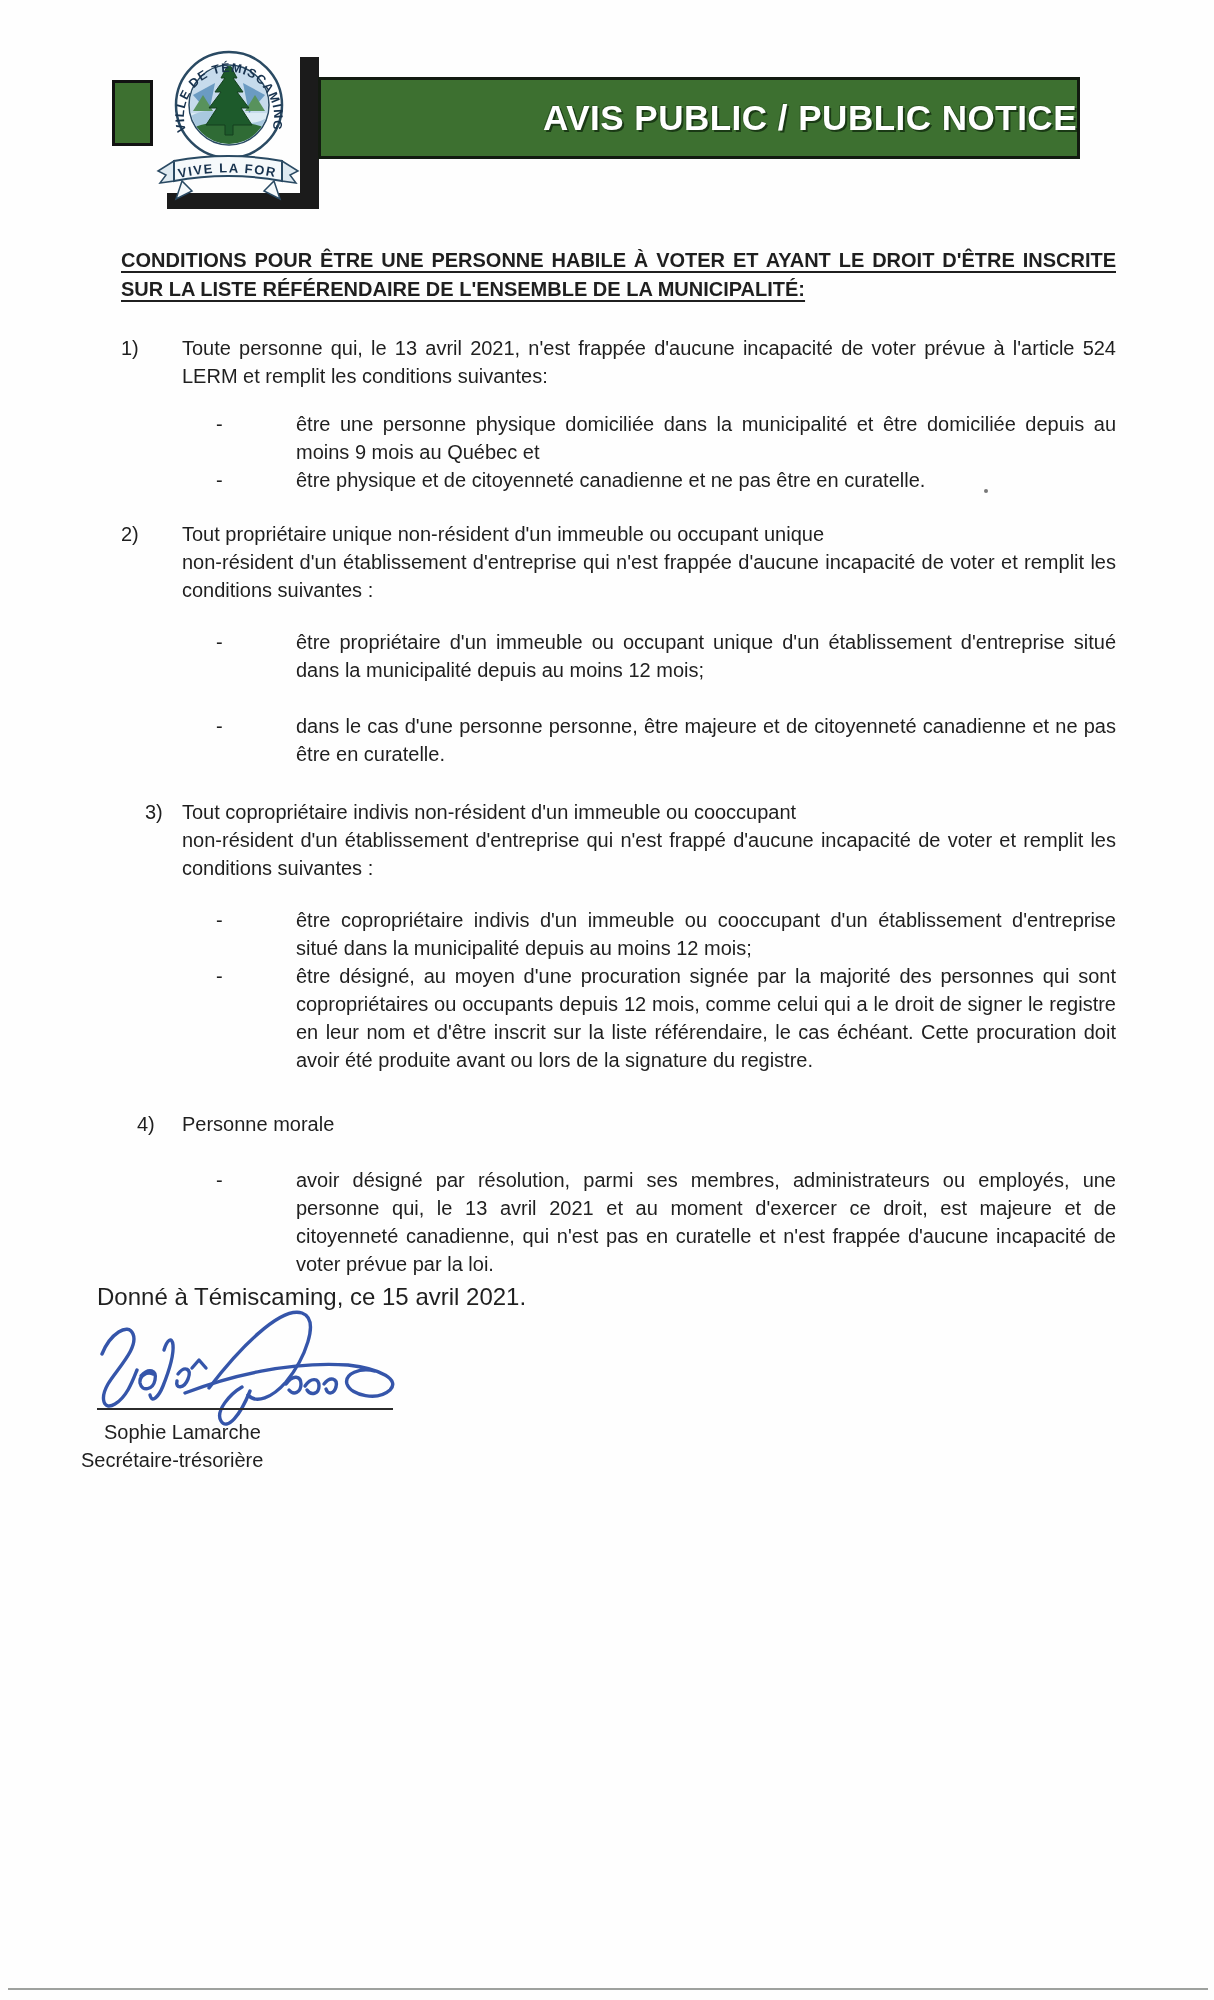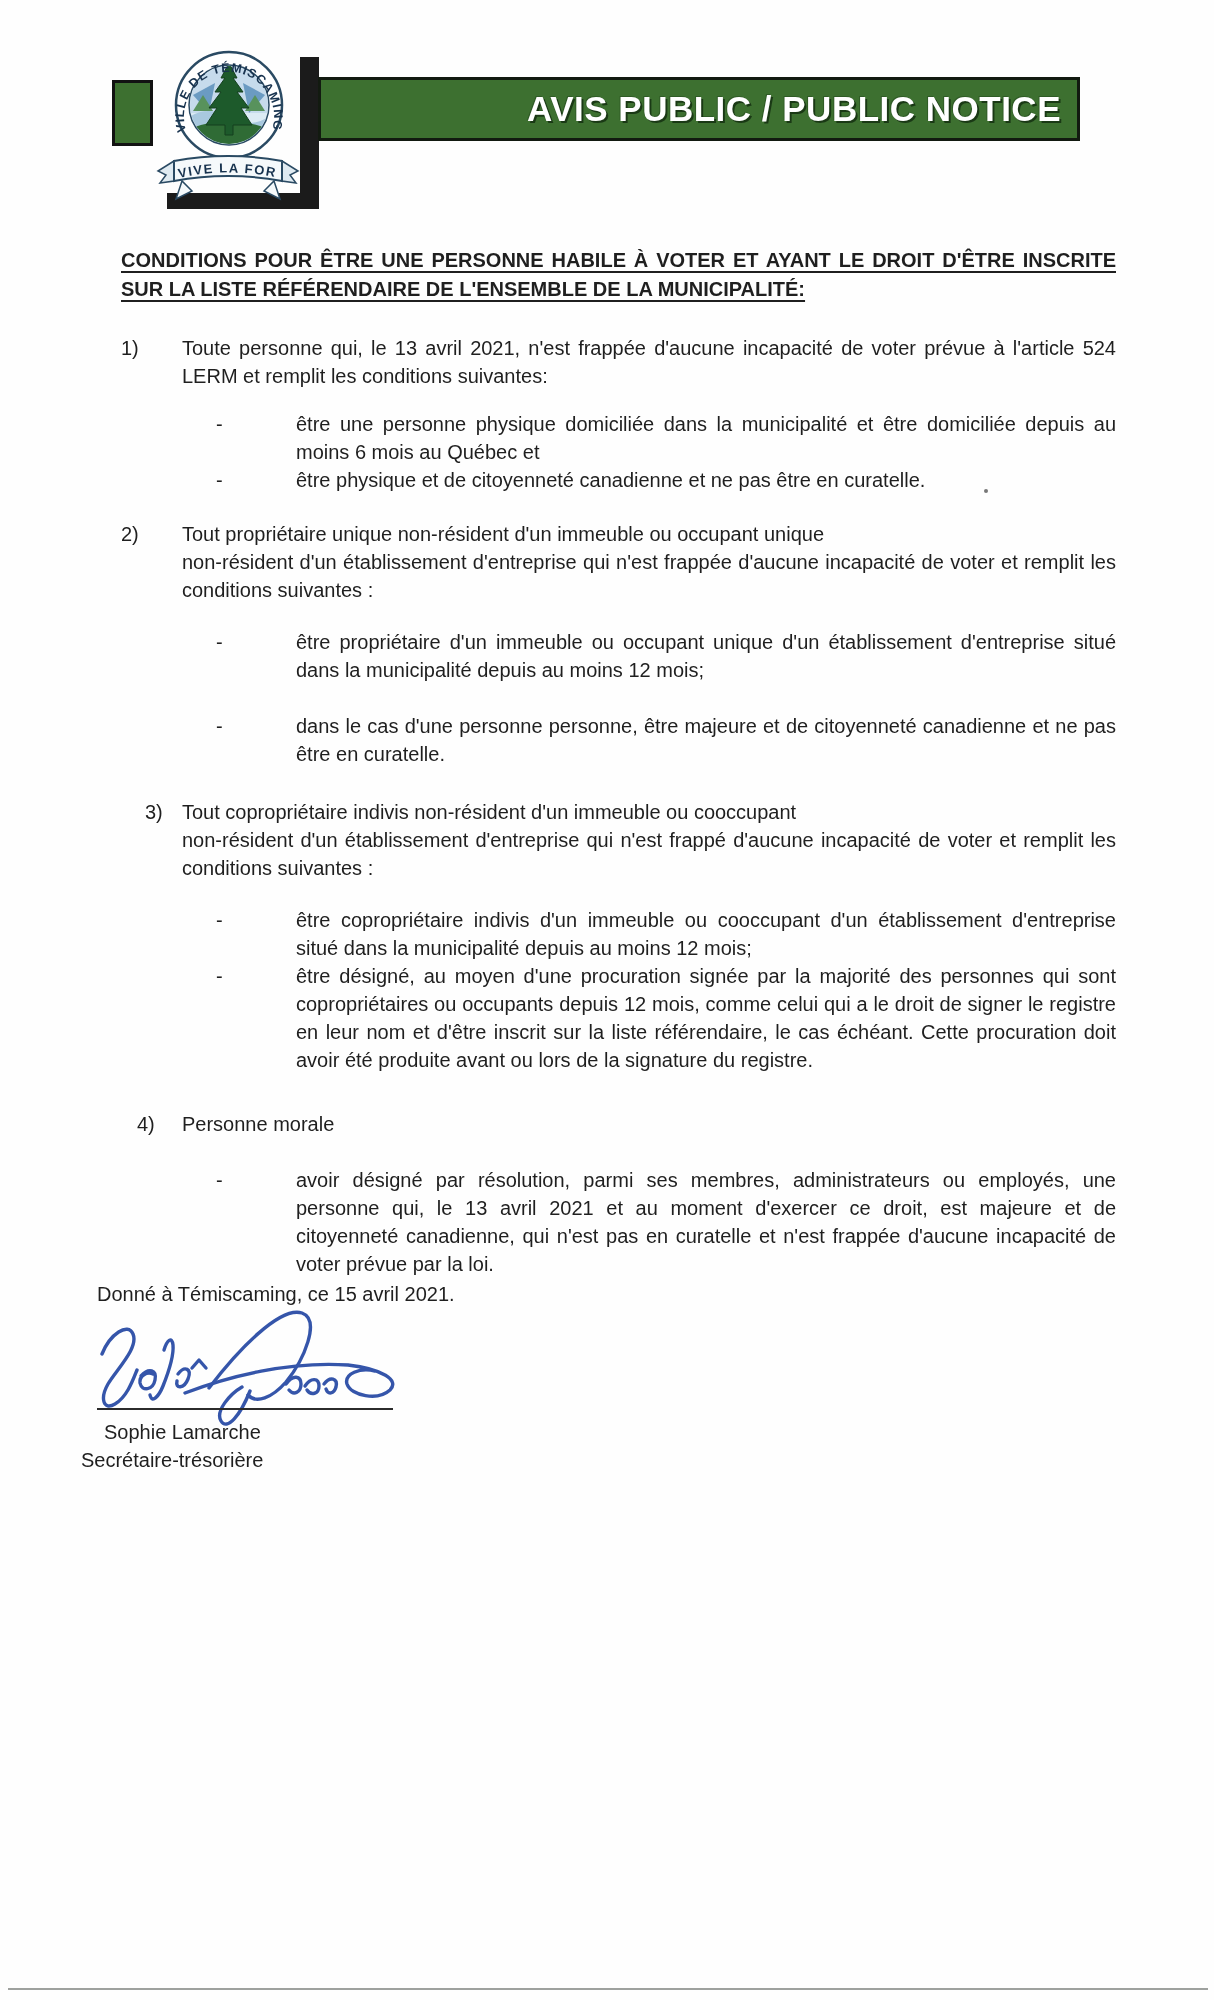--- a/index.html
+++ b/index.html
@@ -3,23 +3,23 @@
 <meta charset="utf-8">
 <style>
   html,body{margin:0;padding:0;background:#ffffff;}
   .page{
     position:relative;width:1214px;height:2000px;background:#fefefe;
     font-family:"Liberation Sans","DejaVu Sans",sans-serif;color:#1f1f1f;overflow:hidden;
   }
   
   .green-strip{position:absolute;left:112px;top:80px;width:41px;height:66px;
     background:#3d7030;border:3px solid #121212;box-sizing:border-box;}
-  .banner-main{position:absolute;left:318px;top:77px;width:762px;height:64px;
+  .banner-main{position:absolute;left:318px;top:77px;width:762px;height:82px;
     background:#3d7030;border:3px solid #121a10;box-sizing:border-box;
-    display:flex;align-items:center;justify-content:flex-end;padding-right:16px;}
+    display:flex;align-items:center;justify-content:flex-end;}
   .banner-text{font-size:35px;font-weight:bold;color:#ffffff;letter-spacing:.5px;
     text-shadow:2px 2px 0 rgba(8,28,8,.65), -1px -1px 0 rgba(8,28,8,.25);}
   .shadow-v{position:absolute;left:300px;top:57px;width:19px;height:152px;background:#1b1b1b;}
   .shadow-h{position:absolute;left:167px;top:193px;width:152px;height:16px;background:#1b1b1b;}
   .logo{position:absolute;left:153px;top:45px;width:150px;height:170px;}
   
   .content{position:absolute;left:97px;top:246px;width:995px;font-size:20px;line-height:28px;margin-left:24px;}
   .doc-title{font-weight:bold;text-align:justify;line-height:29px;margin:0 0 30px 0;
     text-decoration:underline;text-decoration-thickness:2px;text-underline-offset:4px;}
   .item{display:flex;margin:0 0 20px 0;}
@@ -29,21 +29,21 @@
   .item-text{flex:1;text-align:justify;white-space:pre-line;}
   .bullets{margin:0 0 26px 0;}
   .bullets-tail{margin-bottom:30px;}
   .bullets-wide{margin-bottom:36px;}
   .bullet{display:flex;margin-left:95px;}
   .bullet.gap-above{margin-top:28px;}
   .bullet-dash{width:80px;flex-shrink:0;}
   .bullet-text{flex:1;text-align:justify;}
   .item-last{margin-bottom:28px;}
   
-  .given-line{position:absolute;left:97px;top:1283px;font-size:20px;}
+  .given-line{position:absolute;left:97px;top:1283px;font-size:24px;}
   .signature{position:absolute;left:88px;top:1292px;width:336px;height:152px;}
   .sig-line{position:absolute;left:97px;top:1408px;width:296px;height:2px;background:#2b2b2b;}
   .sig-name{position:absolute;left:104px;top:1418px;font-size:20px;line-height:28px;}
   .sig-role{position:absolute;left:81px;top:1446px;font-size:20px;line-height:28px;}
   
   .scan-line{position:absolute;left:8px;top:1988px;width:1200px;height:2px;background:#8d918d;opacity:.85;}
   .ink-speck{position:absolute;left:984px;top:489px;width:4px;height:4px;border-radius:50%;background:#4a4a4a;opacity:.75;}
 </style>
 </head>
 <body>
@@ -97,21 +97,21 @@
 
     <p class="doc-title">CONDITIONS POUR ÊTRE UNE PERSONNE HABILE À VOTER ET AYANT LE DROIT D'ÊTRE INSCRITE SUR LA LISTE RÉFÉRENDAIRE DE L'ENSEMBLE DE LA MUNICIPALITÉ:</p>
 
     <div class="item">
       <span class="item-num">1)</span>
       <div class="item-text">Toute personne qui, le 13 avril 2021, n'est frappée d'aucune incapacité de voter prévue à l'article 524 LERM et remplit les conditions suivantes:</div>
     </div>
     <div class="bullets">
       <div class="bullet">
         <span class="bullet-dash">-</span>
-        <div class="bullet-text">être une personne physique domiciliée dans la municipalité et être domiciliée depuis au moins 6 mois au Québec et</div>
+        <div class="bullet-text">être une personne physique domiciliée dans la municipalité et être domiciliée depuis au moins 9 mois au Québec et</div>
       </div>
       <div class="bullet">
         <span class="bullet-dash">-</span>
         <div class="bullet-text">être physique et de citoyenneté canadienne et ne pas être en curatelle.</div>
       </div>
     </div>
 
     <div class="item" style="margin-bottom:24px;">
       <span class="item-num">2)</span>
       <div class="item-text">Tout propriétaire unique non-résident d'un immeuble ou occupant unique

